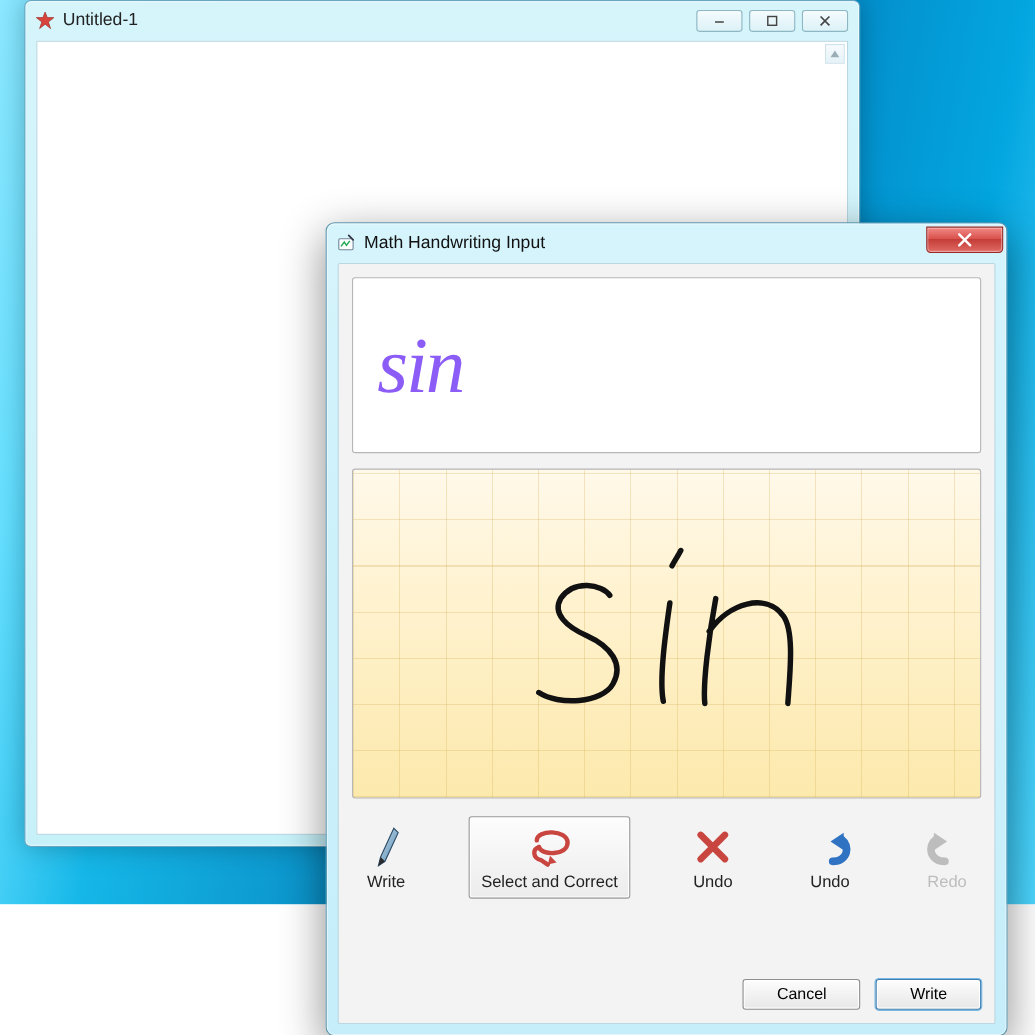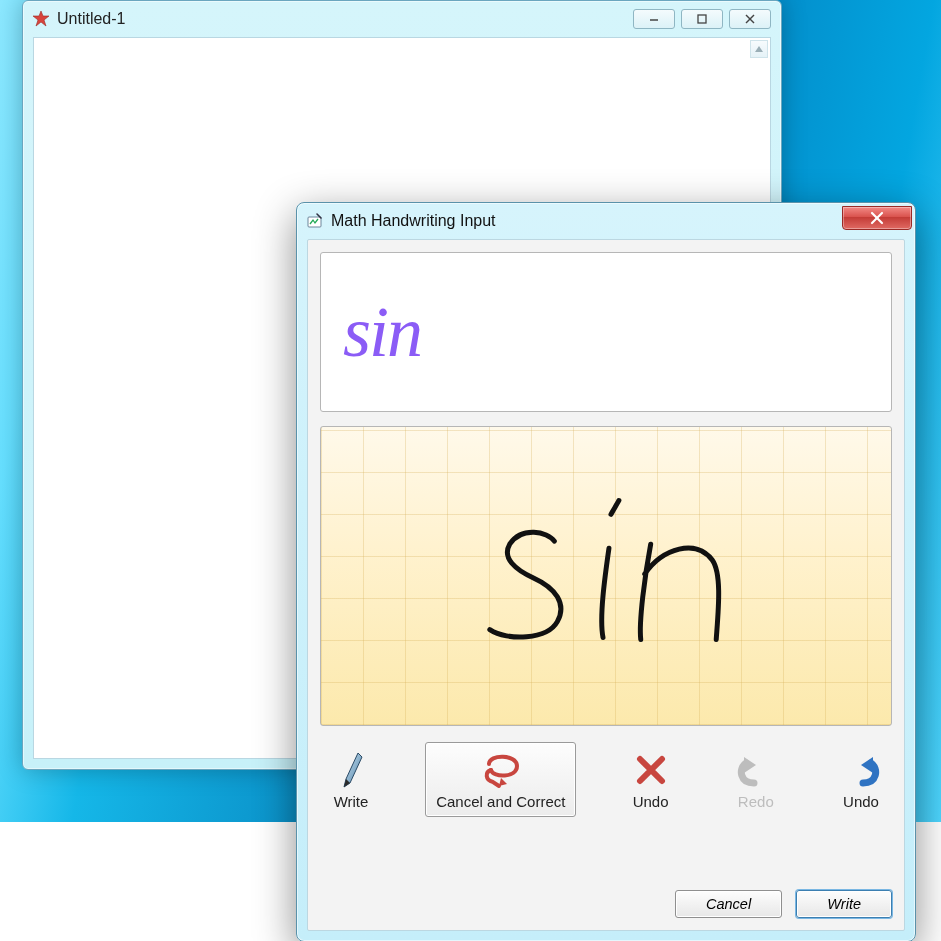--- a/index.html
+++ b/index.html
@@ -176,21 +176,20 @@
   .btn {
     min-width: 86px;
     height: 28px;
     padding: 0 30px;
     font-size: 14.5px;
     background: linear-gradient(#fdfdfd,#e7e7e7);
     border:1px solid #8f8f8f;
     border-radius:3px;
     display:flex; align-items:center; justify-content:center;
     box-shadow: inset 0 0 0 1px #fff;
-    font-style: italic;
   }
   .btn.primary {
     border:1px solid #3c7fb1;
     box-shadow: 0 0 0 1px #7ab7e3, inset 0 0 0 1px #fff;
   }
 </style>
 </head>
 <body>
 
 <div class="desktop">
@@ -299,52 +298,52 @@
 
 
         <div class="tool selected">
           <div class="ico">
             <svg width="48" height="40" viewBox="0 0 48 40">
               <path d="M12 14 C12 4, 40 4, 40 16 C40 28, 16 28, 14 20" fill="none" stroke="#c8463f" stroke-width="4" stroke-linecap="round"></path>
               <path d="M14 20 C8 22, 8 30, 16 32 L22 36" fill="none" stroke="#c8463f" stroke-width="4" stroke-linecap="round"></path>
               <polygon points="22,36 30,34 24,28" fill="#c8463f"></polygon>
             </svg>
           </div>
-          <div class="lbl">Cancel and Correct</div>
+          <div class="lbl">Select and Correct</div>
         </div>
 
         <div class="tool">
           <div class="ico">
             <svg width="34" height="34" viewBox="0 0 34 34">
               <path d="M6 6 L28 28 M28 6 L6 28" stroke="#c8463f" stroke-width="6" stroke-linecap="round"></path>
+            </svg>
+          </div>
+          <div class="lbl">Undo</div>
+        </div>
+
+        <div class="tool">
+          <div class="ico">
+            <svg width="40" height="34" viewBox="0 0 40 34">
+              <path d="M30 10 C38 16, 36 30, 22 30" fill="none" stroke="#2f73c2" stroke-width="7" stroke-linecap="round"></path>
+              <polygon points="32,4 20,12 32,20" fill="#2f73c2"></polygon>
             </svg>
           </div>
           <div class="lbl">Undo</div>
         </div>
 
         <div class="tool disabled">
           <div class="ico">
             <svg width="40" height="34" viewBox="0 0 40 34">
               <path d="M10 10 C2 16, 4 30, 18 30" fill="none" stroke="#bdbdbd" stroke-width="7" stroke-linecap="round"></path>
               <polygon points="8,4 20,12 8,20" fill="#bdbdbd"></polygon>
             </svg>
           </div>
           <div class="lbl">Redo</div>
         </div>
 
-        <div class="tool">
-          <div class="ico">
-            <svg width="40" height="34" viewBox="0 0 40 34">
-              <path d="M30 10 C38 16, 36 30, 22 30" fill="none" stroke="#2f73c2" stroke-width="7" stroke-linecap="round"></path>
-              <polygon points="32,4 20,12 32,20" fill="#2f73c2"></polygon>
-            </svg>
-          </div>
-          <div class="lbl">Undo</div>
-        </div>
-
       </div>
 
       <div class="footer">
         <div class="btn">
           <span>Cancel</span>
         </div>
         <div class="btn primary">
           <span>Write</span>
         </div>
       </div>

